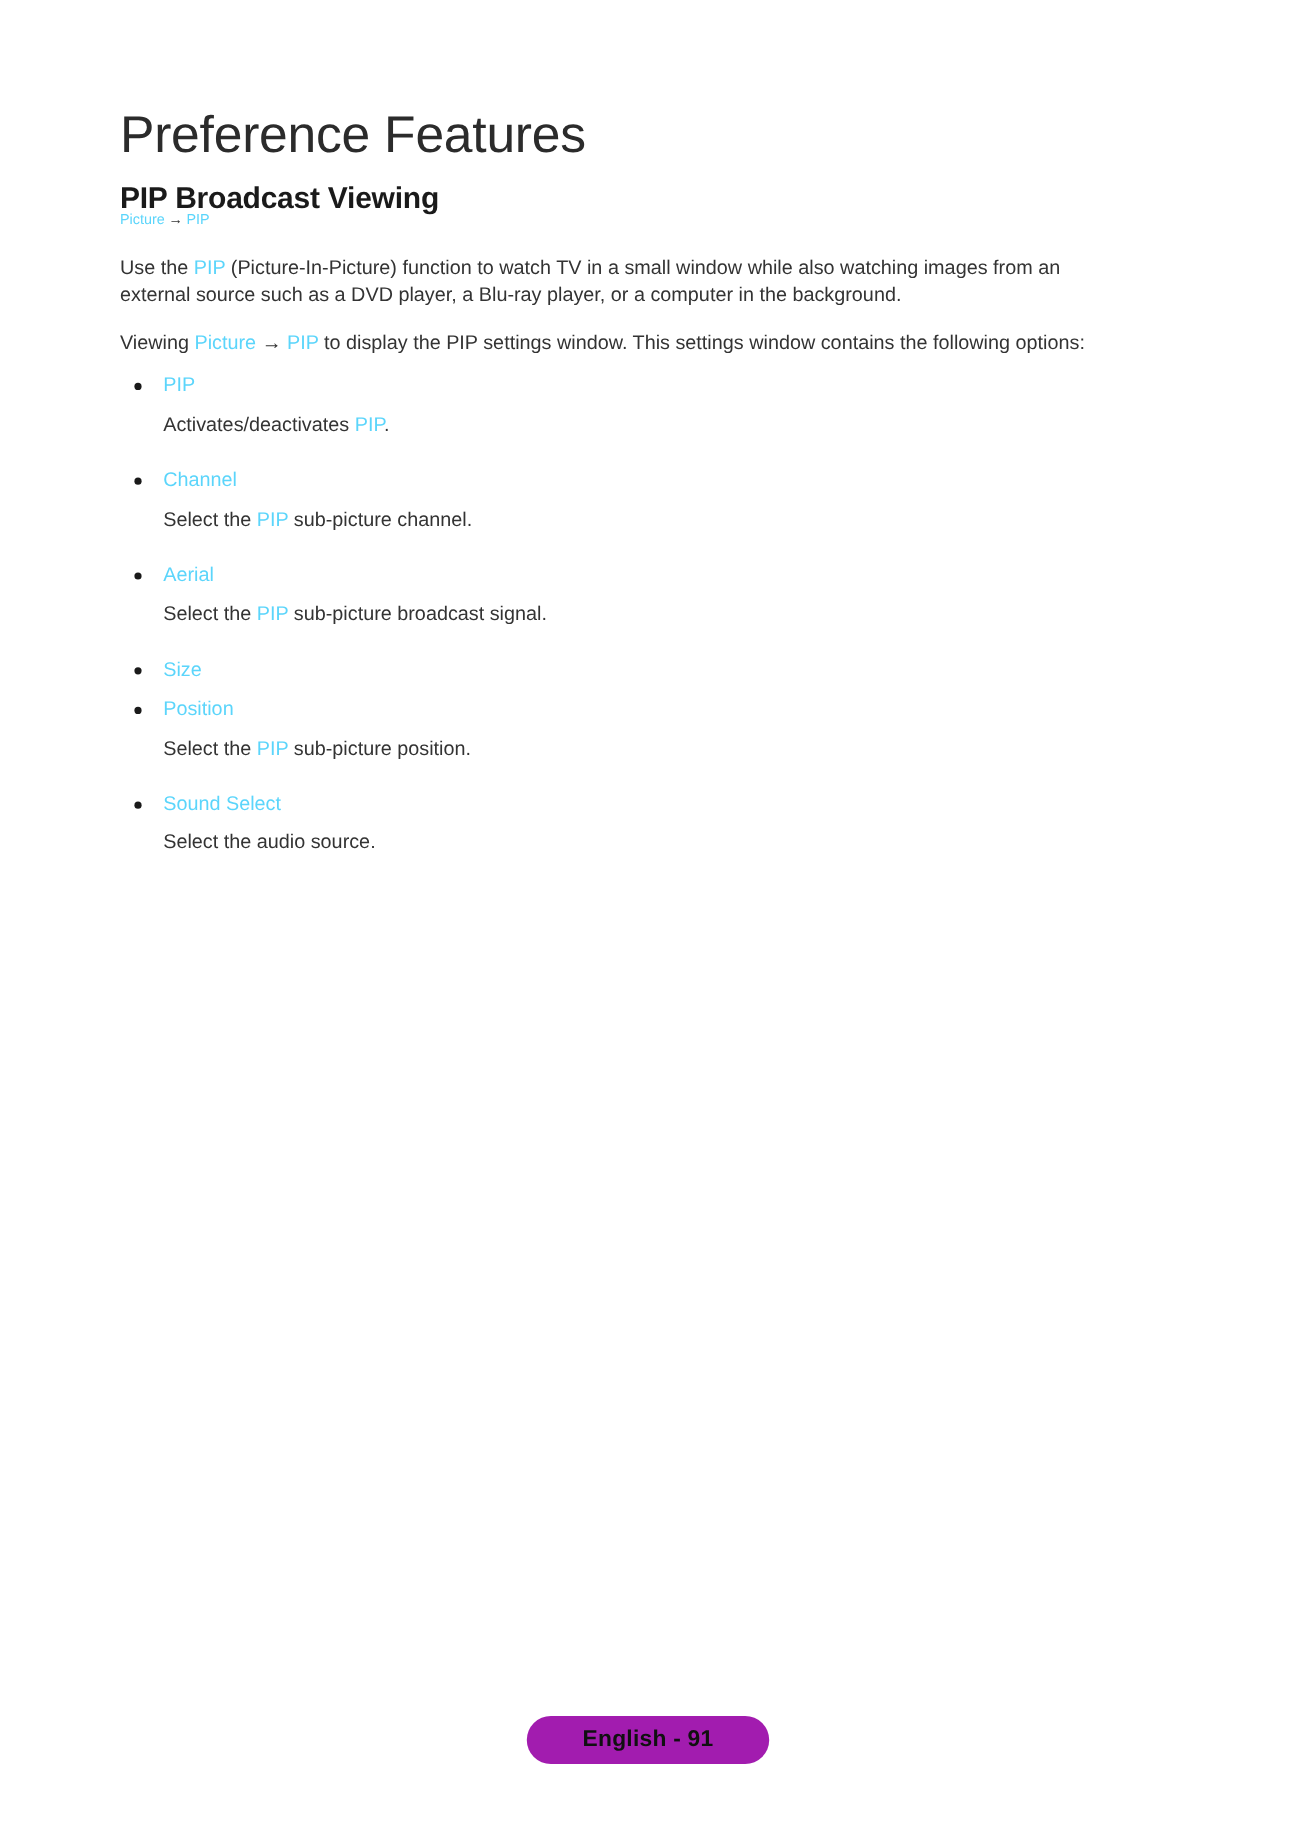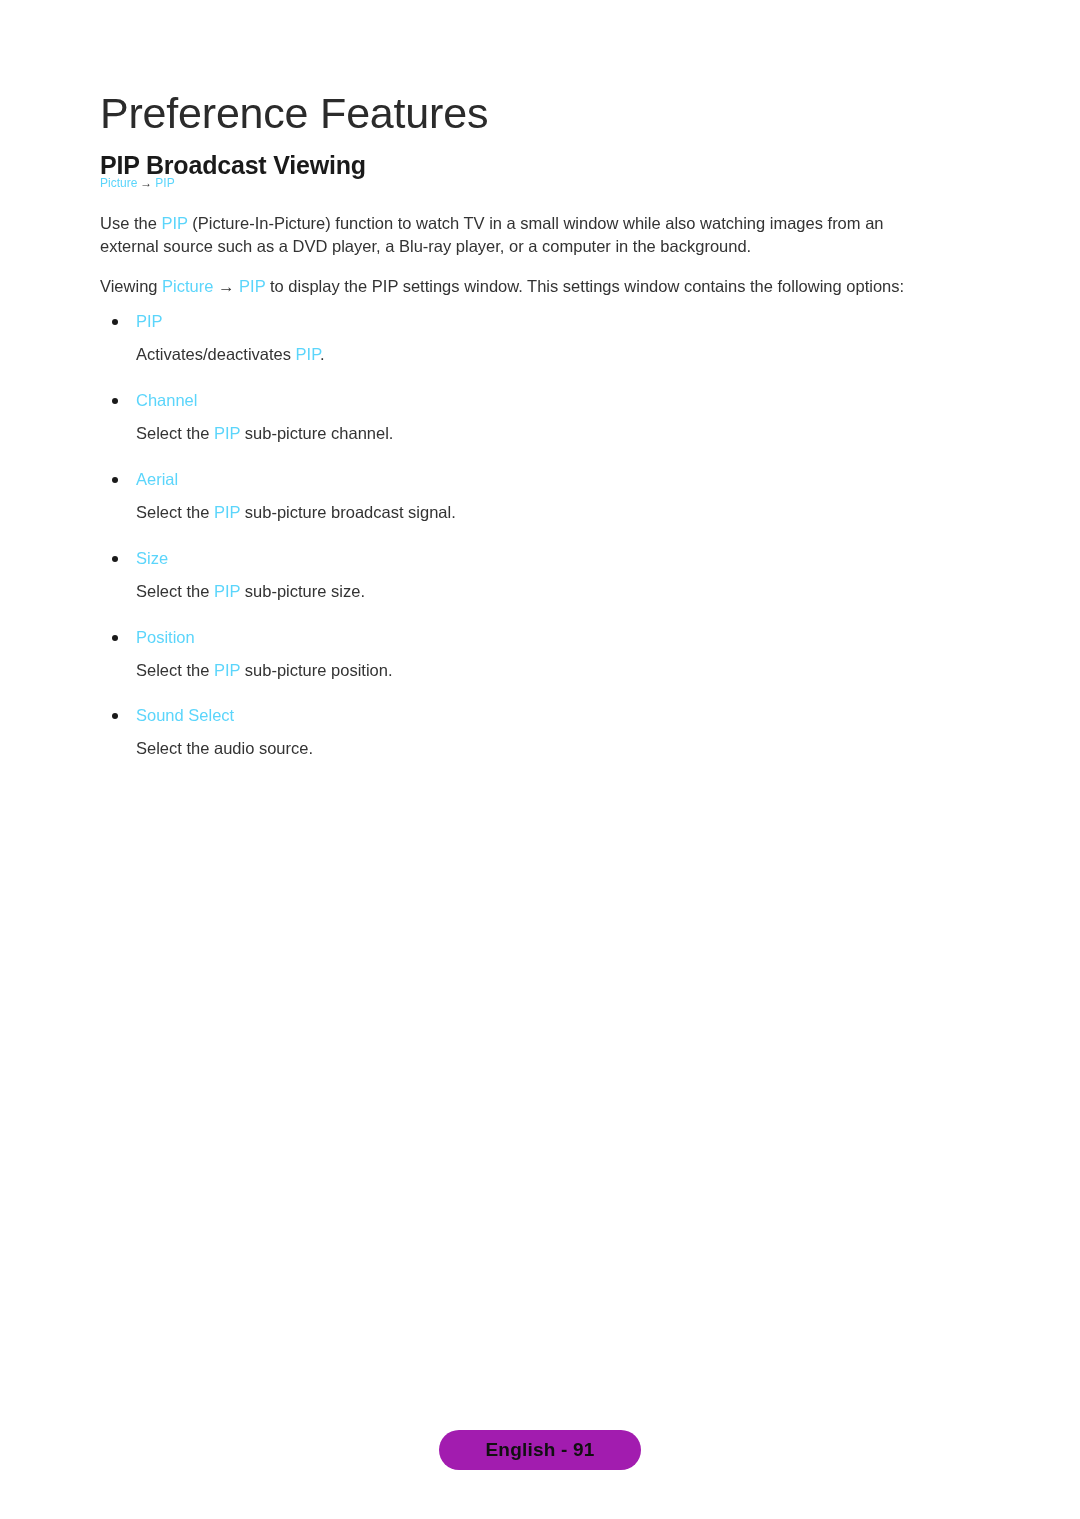--- a/index.html
+++ b/index.html
@@ -178,21 +178,20 @@
           <span>Aerial</span>
         </div>
         <div class="opt-desc"><span>Select the </span><span class="cy">PIP</span><span> sub-picture broadcast signal.</span></div>
       </li>
 
       <li class="opt-item">
         <div class="opt-label-row">
           <span class="dot"></span>
           <span>Size</span>
         </div>
-        <div class="opt-desc"><span>Select the </span><span class="cy">PIP</span><span> sub-picture size.</span></div>
       </li>
 
       <li class="opt-item">
         <div class="opt-label-row">
           <span class="dot"></span>
           <span>Position</span>
         </div>
         <div class="opt-desc"><span>Select the </span><span class="cy">PIP</span><span> sub-picture position.</span></div>
       </li>
 

